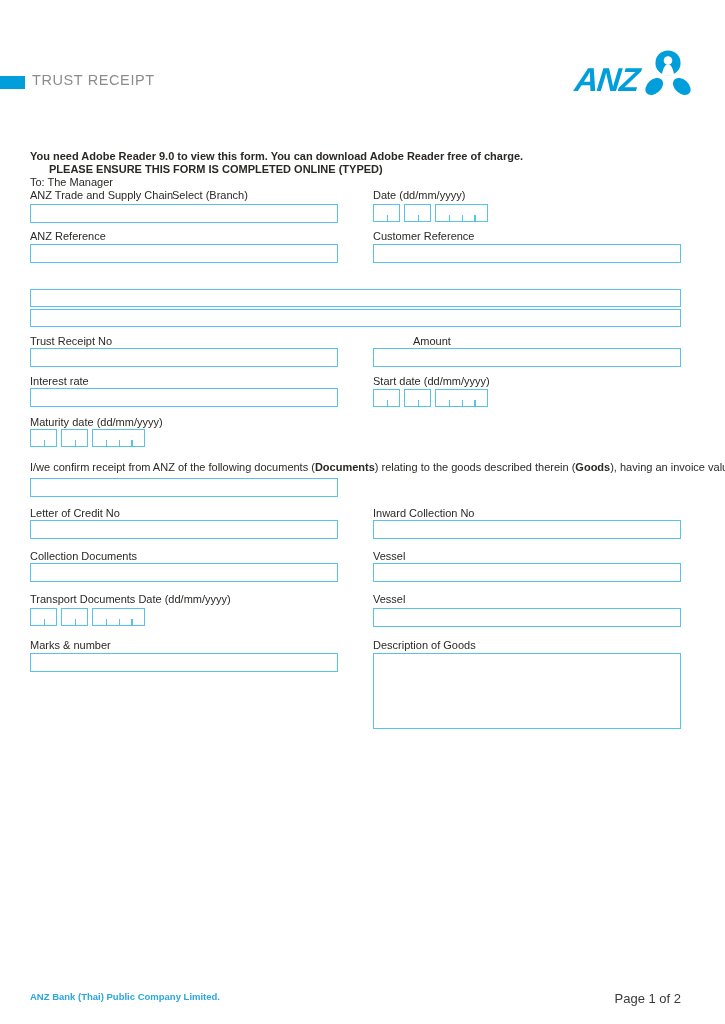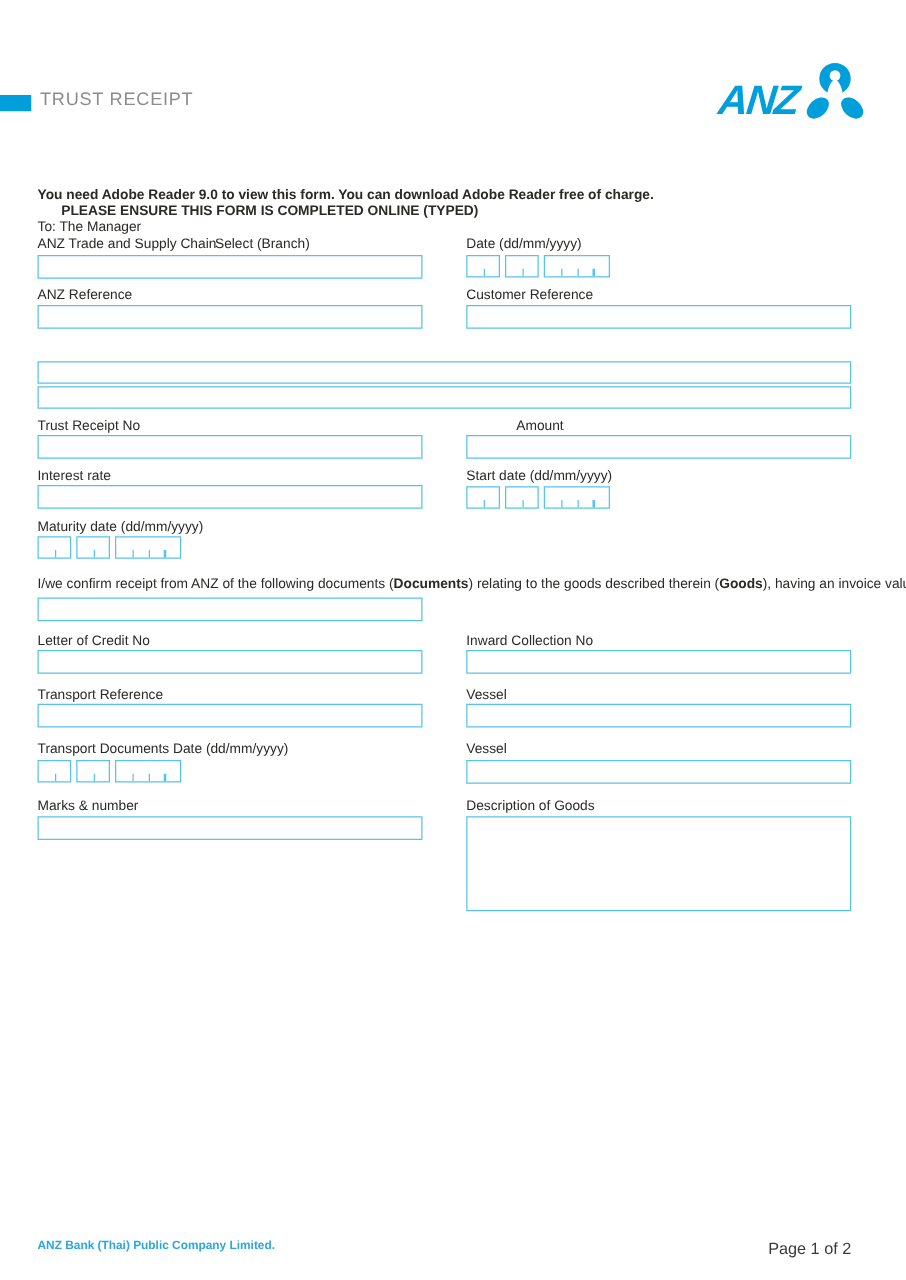--- a/index.html
+++ b/index.html
@@ -141,21 +141,21 @@
   </div>
 
   <div class="abs txt" style="left:30px;top:461px;"><span>I/we confirm receipt from ANZ of the following documents (</span><span class="b">Documents</span><span>) relating to the goods described therein (</span><span class="b">Goods</span><span>), having an invoice value of:</span></div>
   <input class="field" style="left: 30px; top: 478px; width: 308px;" value="">
 
   <div class="abs lbl" style="left:30px;top:507px;">Letter of Credit No</div>
   <div class="abs lbl" style="left:373px;top:507px;">Inward Collection No</div>
   <input class="field" style="left: 30px; top: 520px; width: 308px;" value="">
   <input class="field" style="left: 373px; top: 520px; width: 308px;" value="">
 
-  <div class="abs lbl" style="left:30px;top:550px;">Transport Reference</div>
+  <div class="abs lbl" style="left:30px;top:550px;">Collection Documents</div>
   <div class="abs lbl" style="left:373px;top:550px;">Vessel</div>
   <input class="field" style="left: 30px; top: 563px; width: 308px;" value="">
   <input class="field" style="left: 373px; top: 563px; width: 308px;" value="">
 
   <div class="abs lbl" style="left:30px;top:593px;">Transport Documents Date (dd/mm/yyyy)</div>
   <div class="abs lbl" style="left:373px;top:593px;">Vessel</div>
   <div class="combrow" style="left:30px;top:608px;">
     <div class="comb w2">
         <i style="left:50%"></i>
       </div>

